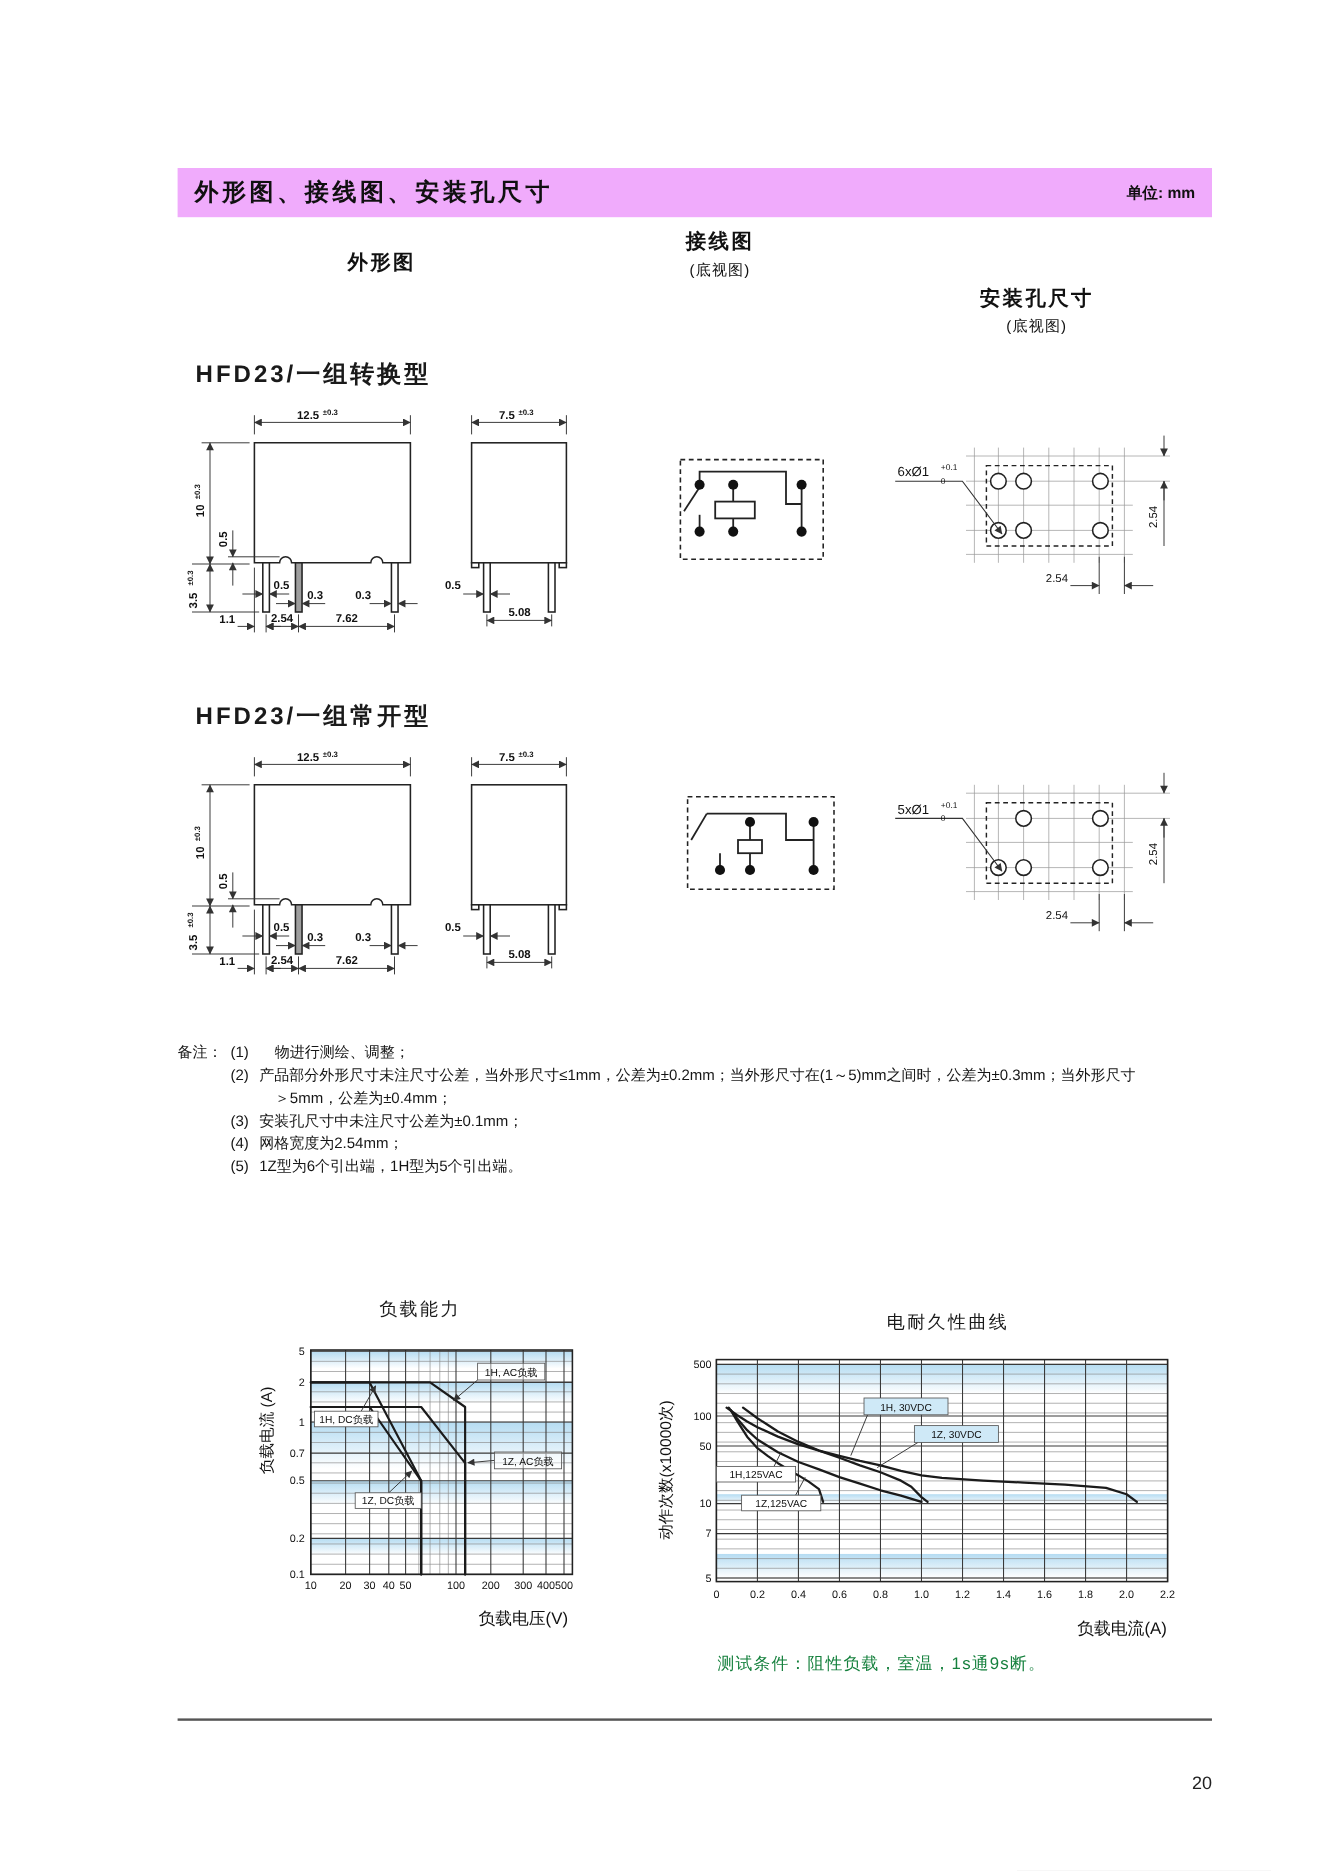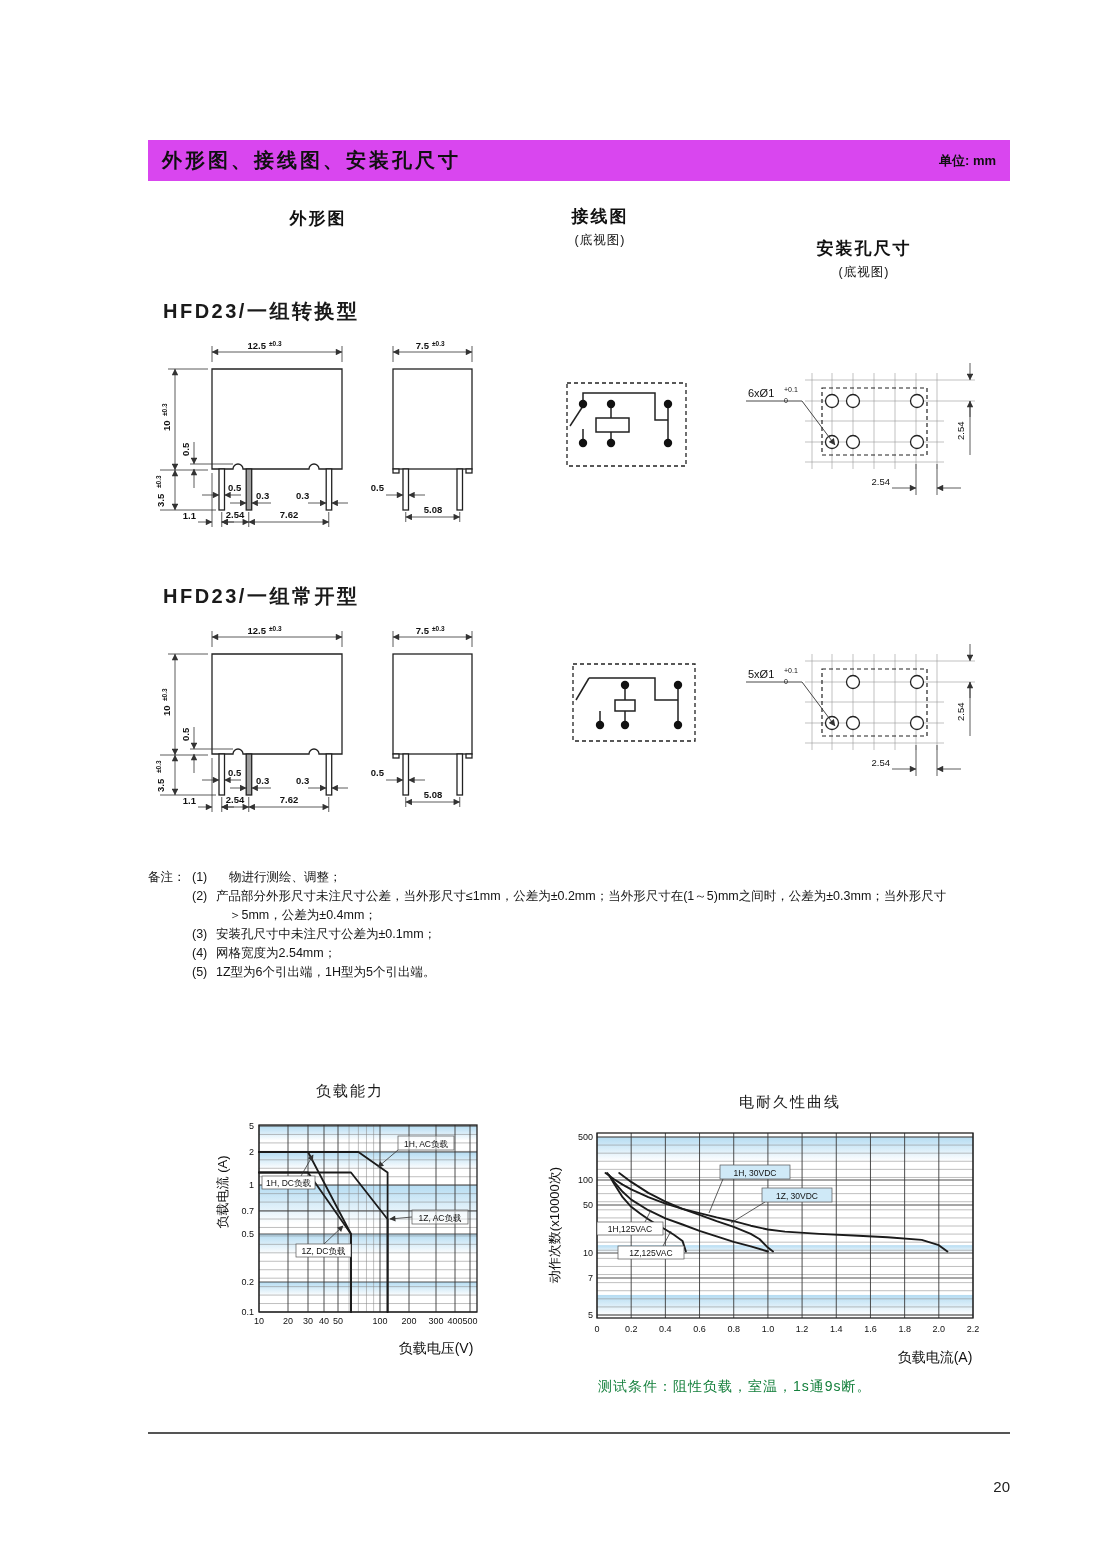--- a/index.html
+++ b/index.html
@@ -1,19 +1,19 @@
 <!DOCTYPE html>
 <html><head>
 <meta charset="utf-8">
 <style>
   html,body{margin:0;padding:0;background:#e9e9e9;}
   .page{position:relative;width:1102px;height:1559px;background:#ffffff;
         font-family:"Liberation Sans","DejaVu Sans",sans-serif;color:#111;overflow:hidden;}
   .abs{position:absolute;}
-  .secbar{background:#d946ef;height:41px;display:flex;align-items:center;justify-content:space-between;
+  .secbar{background:#f0abfc;height:41px;display:flex;align-items:center;justify-content:space-between;
           padding:0 14px;box-sizing:border-box;text-align:center;}
   .secbar .t{font-size:20px;font-weight:bold;letter-spacing:3px;color:#101010;}
   .secbar .u{font-size:13px;font-weight:bold;color:#101010;}
   .colhead{font-size:17px;font-weight:bold;text-align:center;letter-spacing:2px;}
   .colsub{font-size:12.5px;text-align:center;letter-spacing:1px;margin-top:4px;}
   .rowtitle{font-size:20px;font-weight:bold;letter-spacing:2.5px;color:#1a1a1a;}
   svg text{font-family:"Liberation Sans","DejaVu Sans",sans-serif;fill:#111;}
   .notes{font-size:12.5px;line-height:19px;color:#151515;}
   .note-row{display:flex;align-items:flex-start;}
   .note-label{width:44px;flex:none;}
@@ -29,21 +29,21 @@
 <body>
 
 <div class="page">
 
   <div class="abs secbar" style="left:148px;top:140px;width:862px;">
     <span class="t">外形图、接线图、安装孔尺寸</span>
     <span class="u">单位: mm</span>
   </div>
 
   <div class="abs colhead" style="left:238px;top:207px;width:160px;">外形图</div>
-  <div class="abs" style="left:540px;top:205px;width:120px;">
+  <div class="abs" style="left:540px;top:190px;width:120px;">
     <div class="colhead">接线图</div>
     <div class="colsub">(底视图)</div>
   </div>
   <div class="abs" style="left:784px;top:200px;width:160px;margin-top:37px;">
     <div class="colhead">安装孔尺寸</div>
     <div class="colsub">(底视图)</div>
   </div>
 
   <div class="abs rowtitle" style="left:163px;top:298px;">HFD23/一组转换型</div>
 

